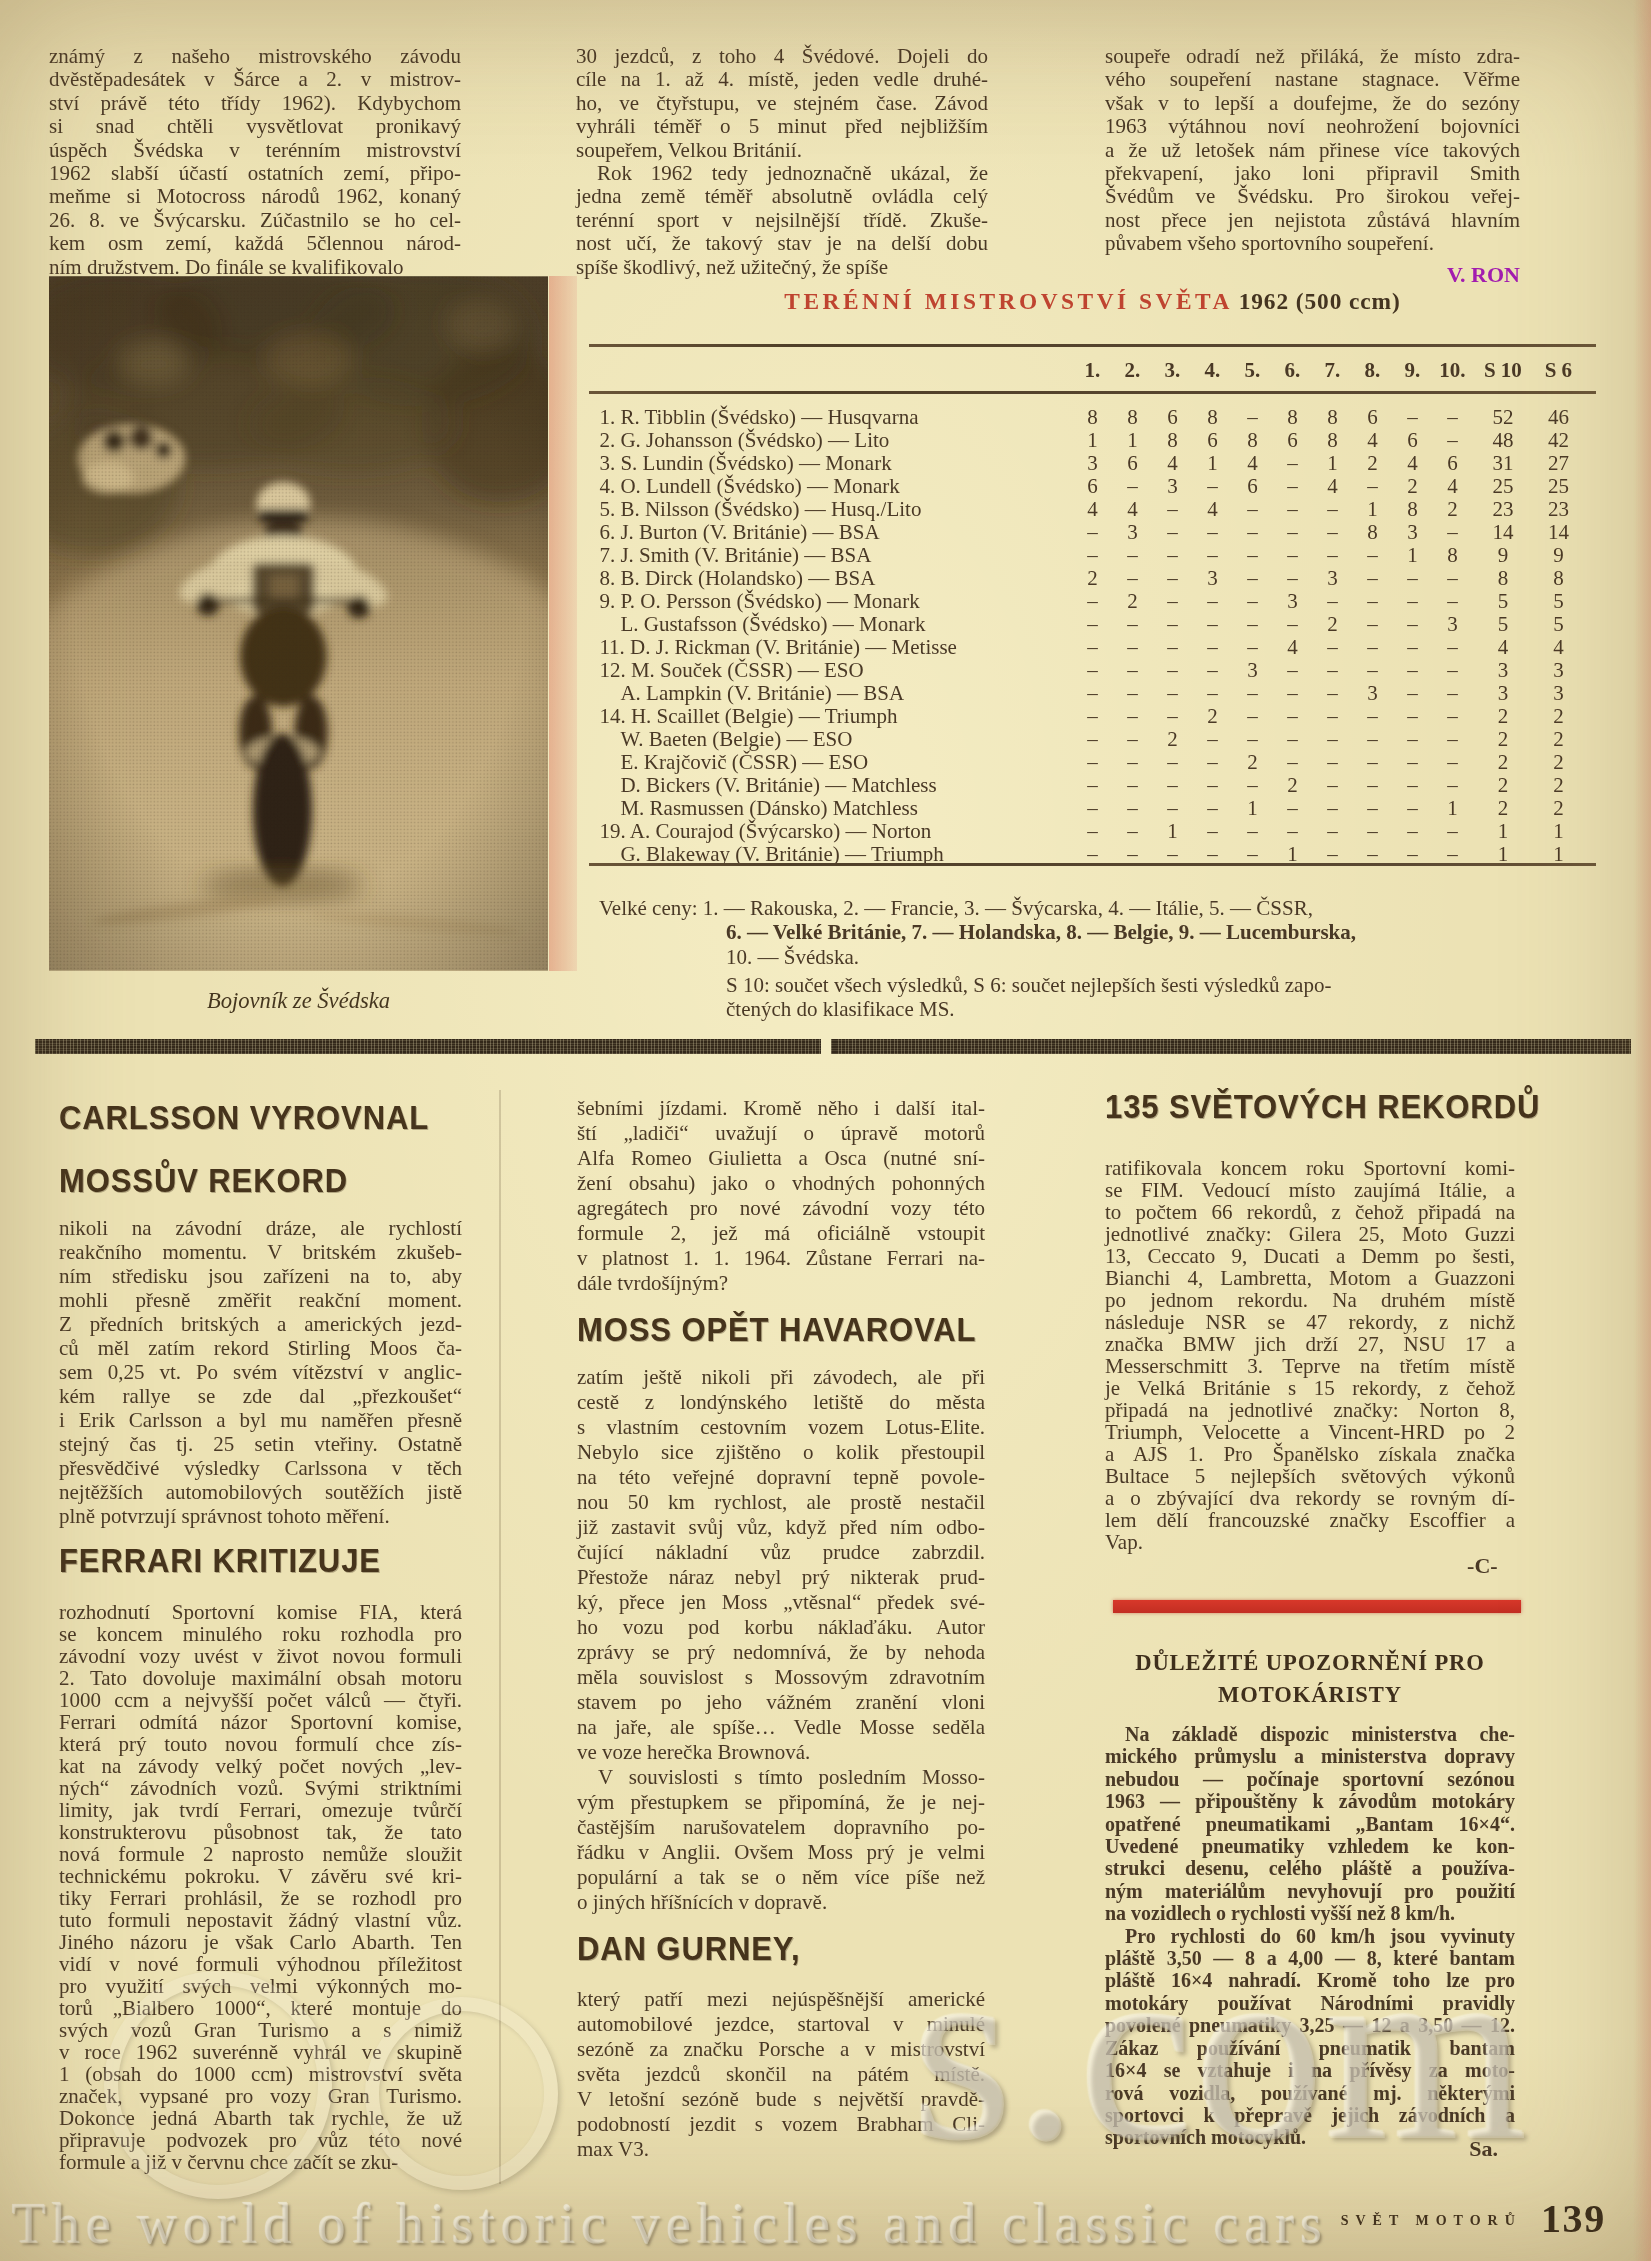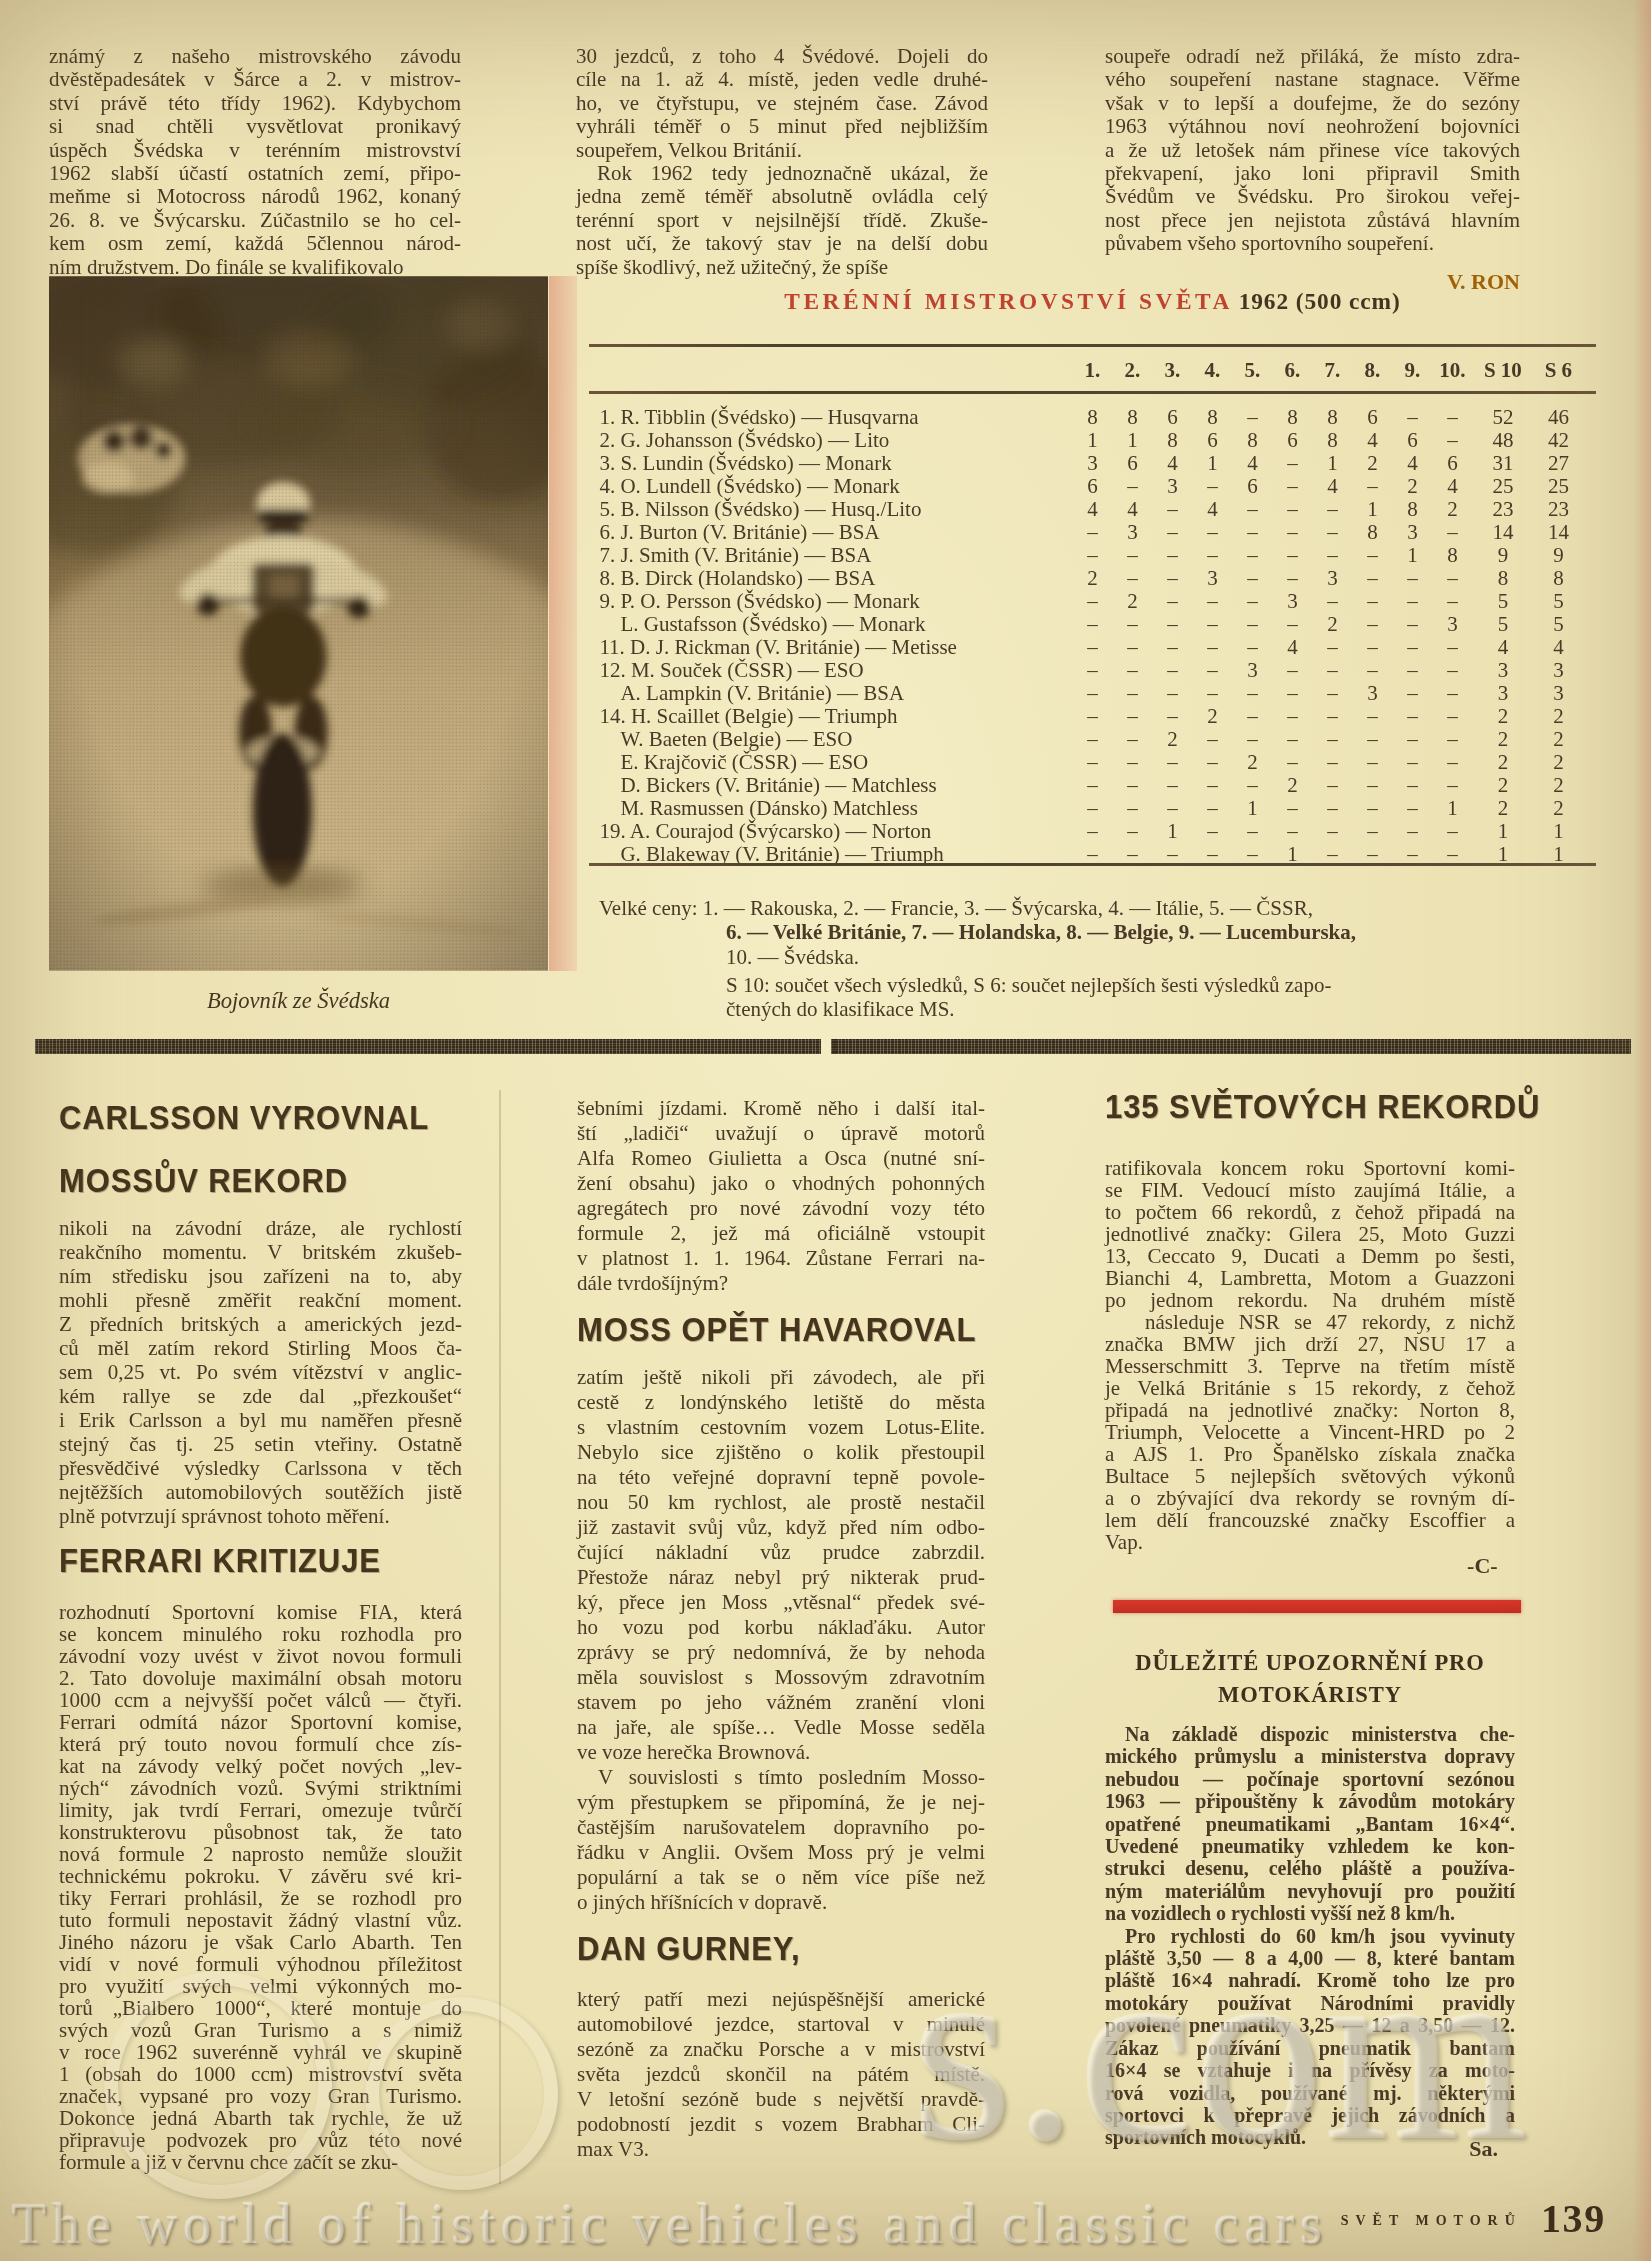--- a/index.html
+++ b/index.html
@@ -11,21 +11,21 @@
   .vignette{position:absolute;inset:0;pointer-events:none;box-shadow:inset 0 0 139px rgba(120,95,55,.35);}
   .scan-edge-right{position:absolute;right:0;top:0;width:19px;height:100%;
        background:linear-gradient(90deg, rgba(205,125,100,0), rgba(200,115,95,.35));}
   
   .tblock{position:absolute;font-size:21px;}
   .line{text-align:justify;white-space:nowrap;}
   #topcol1{left:49px;top:45px;width:412px;}
   #topcol2{left:576px;top:45px;width:412px;}
   #topcol3{left:1105px;top:45px;width:415px;}
   #topcol1 .line,#topcol2 .line,#topcol3 .line{line-height:23.4px;}
-  .byline{font-weight:bold;text-align:right;margin-top:13px;font-size:22px;color:#a16207;}
+  .byline{font-weight:bold;text-align:right;margin-top:6px;font-size:22px;color:#a21caf;}
   
   #photo{position:absolute;left:49px;top:276px;width:499px;height:695px;}
   #photo svg{display:block;}
   #photo-strip{position:absolute;left:549px;top:276px;width:28px;height:695px;
        background:linear-gradient(90deg, rgba(214,110,88,.45), rgba(230,160,140,.25));}
   #caption{position:absolute;left:49px;top:980px;width:499px;text-align:center;
        font-style:italic;font-size:22.6px;color:#45361f;margin-top:8px;}
   
   #t-title{position:absolute;left:589px;top:288px;width:1007px;text-align:center;font-size:23.4px;}
   #t-title .red{color:#bf4430;font-weight:bold;letter-spacing:3.5px;}
@@ -657,21 +657,21 @@
 
 <div class="headline" id="hl-records">135 SVĚTOVÝCH REKORDŮ</div>
 <div class="tblock" id="records-body">
     <div class="line" style="text-align-last: justify;">ratifikovala koncem roku Sportovní komi-</div>
     <div class="line" style="text-align-last: justify;">se FIM. Vedoucí místo zaujímá Itálie, a</div>
     <div class="line" style="text-align-last: justify;">to počtem 66 rekordů, z čehož připadá na</div>
     <div class="line" style="text-align-last: justify;">jednotlivé značky: Gilera 25, Moto Guzzi</div>
     <div class="line" style="text-align-last: justify;">13, Ceccato 9, Ducati a Demm po šesti,</div>
     <div class="line" style="text-align-last: justify;">Bianchi 4, Lambretta, Motom a Guazzoni</div>
     <div class="line" style="text-align-last: justify;">po jednom rekordu. Na druhém místě</div>
-    <div class="line" style="text-align-last: justify; margin-left: 40px;">následuje NSR se 47 rekordy, z nichž</div>
+    <div class="line" style="text-align-last: justify;">následuje NSR se 47 rekordy, z nichž</div>
     <div class="line" style="text-align-last: justify;">značka BMW jich drží 27, NSU 17 a</div>
     <div class="line" style="text-align-last: justify;">Messerschmitt 3. Teprve na třetím místě</div>
     <div class="line" style="text-align-last: justify;">je Velká Británie s 15 rekordy, z čehož</div>
     <div class="line" style="text-align-last: justify;">připadá na jednotlivé značky: Norton 8,</div>
     <div class="line" style="text-align-last: justify;">Triumph, Velocette a Vincent-HRD po 2</div>
     <div class="line" style="text-align-last: justify;">a AJS 1. Pro Španělsko získala značka</div>
     <div class="line" style="text-align-last: justify;">Bultace 5 nejlepších světových výkonů</div>
     <div class="line" style="text-align-last: justify;">a o zbývající dva rekordy se rovným dí-</div>
     <div class="line" style="text-align-last: justify;">lem dělí francouzské značky Escoffier a</div>
     <div class="line" style="text-align-last: left;">Vap.</div>

